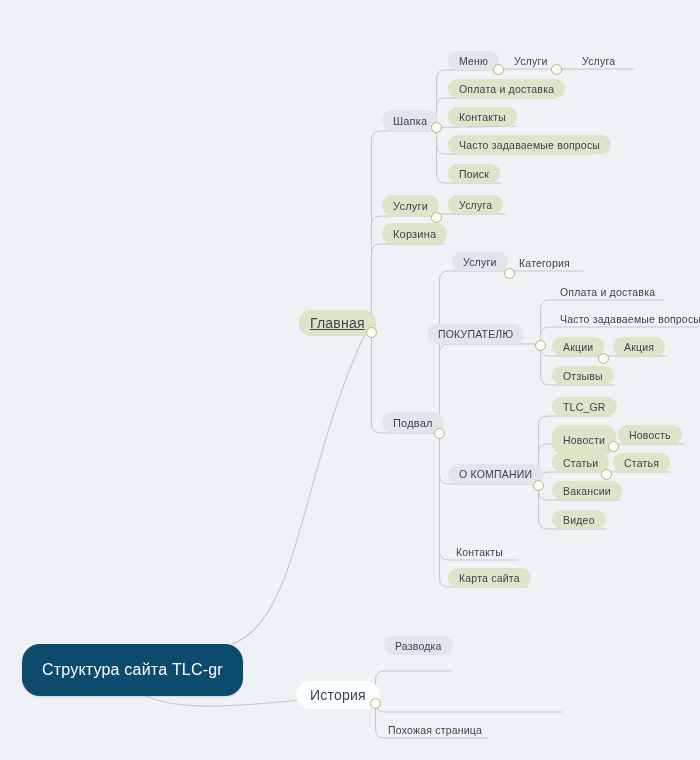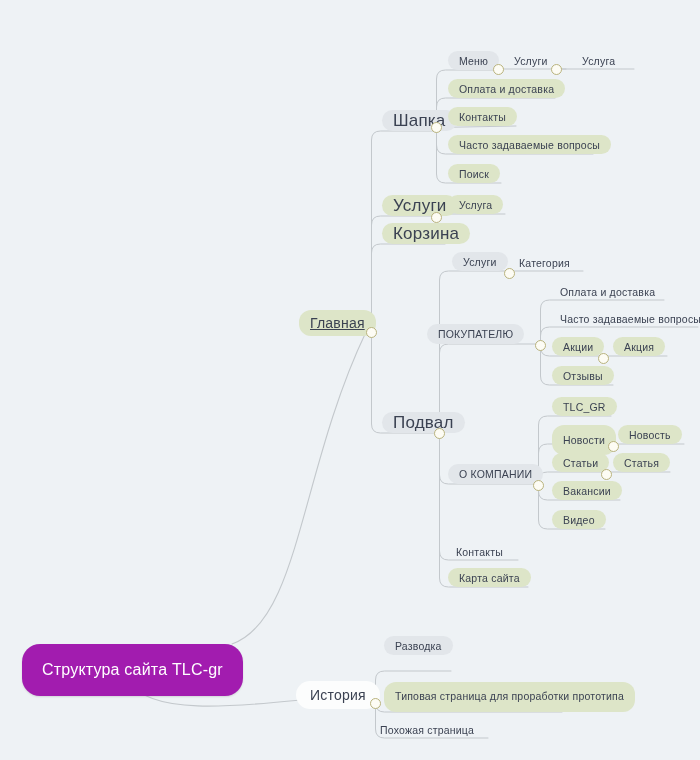--- a/index.html
+++ b/index.html
@@ -38,30 +38,30 @@
   .pill-white{
     background:#fcfdfd;
     border-radius:14px;
     padding:4px 14px;
   }
   .pill-none{
     background:transparent;
     padding:3px 4px;
   }
   .pill-root{
-    background:#a21caf;
+    background:#0c4a6e;
     border-radius:18px;
     padding:26px 20px;
     color:#ffffff;
     box-shadow:0 1px 2px rgba(0,0,0,.12);
   }
 
   .sz-root{font-size:16px;}
   .sz-l1{font-size:14px;}
-  .sz-l2{font-size:17px;}
+  .sz-l2{font-size:11px;}
   .sz-l3{font-size:10.5px;}
 
   .wrap2{white-space:normal;line-height:1.25;}
 
   .conn{
     position:absolute;
     width:11px;height:11px;
     border-radius:50%;
     background:#fdfcf4;
     border:1.3px solid #b9b37e;
@@ -204,24 +204,21 @@
     </div>
     <div class="node pill-none sz-l3" style="left: 452px; top: 543px; min-width: 60px; height: 17px;">
       <span class="lbl">Контакты</span>
     </div>
     <div class="node pill-olive sz-l3" style="left: 448px; top: 568px; min-width: 74px; height: 19px;">
       <span class="lbl">Карта сайта</span>
     </div>
     <div class="node pill-grey sz-l3" style="left: 384px; top: 636px; min-width: 59px; height: 19px;">
       <span class="lbl">Разводка</span>
     </div>
-    <div class="node pill-olive sz-l3" style="left: 384px; top: 682px; min-width: 170px; height: 30px;">
-      <span class="lbl wrap2">Типовая страница для проработки прототипа</span>
-    </div>
-    <div class="node pill-none sz-l3" style="left: 376px; top: 721px; min-width: 96px; height: 17px;">
+    <div class="node pill-none sz-l3" style="left: 384px; top: 721px; min-width: 96px; height: 17px;">
       <span class="lbl">Похожая страница</span>
     </div>
     <div class="conn" style="left: 366px; top: 327px;"></div>
     <div class="conn" style="left: 431px; top: 122px;"></div>
     <div class="conn" style="left: 493px; top: 64px;"></div>
     <div class="conn" style="left: 551px; top: 64px;"></div>
     <div class="conn" style="left: 431px; top: 212px;"></div>
     <div class="conn" style="left: 434px; top: 428px;"></div>
     <div class="conn" style="left: 504px; top: 268px;"></div>
     <div class="conn" style="left: 535px; top: 340px;"></div>

